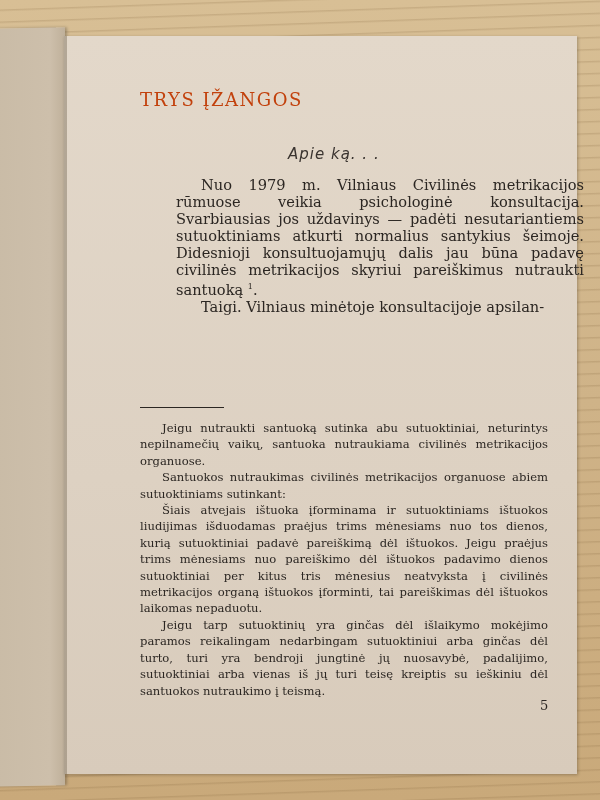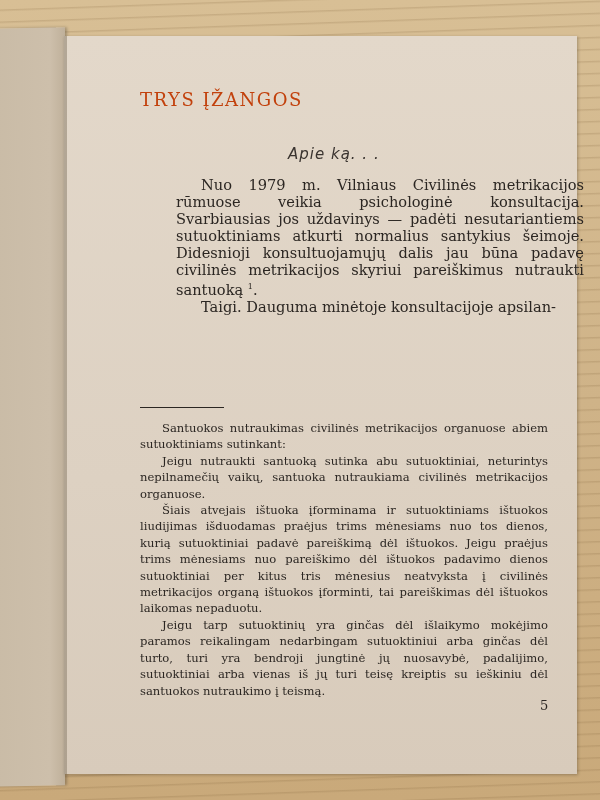--- a/index.html
+++ b/index.html
@@ -37,26 +37,26 @@
 <div class="left-page"></div>
 <div class="right-page"></div>
 <div class="gutter"></div>
 
 <div class="content">
   <div class="title">TRYS ĮŽANGOS</div>
   <div class="subtitle">Apie ką. . .</div>
 
   <div class="body-text">
     <p><span>Nuo 1979 m. Vilniaus Civilinės metrikacijos rūmuose veikia psichologinė konsultacija. Svarbiausias jos uždavinys — padėti nesutariantiems sutuoktiniams atkurti normalius santykius šeimoje. Didesnioji konsultuojamųjų dalis jau būna padavę civilinės metrikacijos skyriui pareiškimus nutraukti santuoką</span> <sup>1</sup>.</p>
-    <p>Taigi. Dauguma minėtoje konsultacijoje apsilan-</p>
+    <p>Taigi. Vilniaus minėtoje konsultacijoje apsilan-</p>
   </div>
 
   <div class="rule"></div>
 
   <div class="notes">
+    <p>Jeigu nutraukti santuoką sutinka abu sutuoktiniai, neturintys nepilnamečių vaikų, santuoka nutraukiama civilinės metrikacijos organuose.</p>
     <p>Santuokos nutraukimas civilinės metrikacijos organuose abiem sutuoktiniams sutinkant:</p>
-    <p>Jeigu nutraukti santuoką sutinka abu sutuoktiniai, neturintys nepilnamečių vaikų, santuoka nutraukiama civilinės metrikacijos organuose.</p>
     <p>Šiais atvejais ištuoka įforminama ir sutuoktiniams ištuokos liudijimas išduodamas praėjus trims mėnesiams nuo tos dienos, kurią sutuoktiniai padavė pareiškimą dėl ištuokos. Jeigu praėjus trims mėnesiams nuo pareiškimo dėl ištuokos padavimo dienos sutuoktiniai per kitus tris mėnesius neatvyksta į civilinės metrikacijos organą ištuokos įforminti, tai pareiškimas dėl ištuokos laikomas nepaduotu.</p>
     <p>Jeigu tarp sutuoktinių yra ginčas dėl išlaikymo mokėjimo paramos reikalingam nedarbingam sutuoktiniui arba ginčas dėl turto, turi yra bendroji jungtinė jų nuosavybė, padalijimo, sutuoktiniai arba vienas iš jų turi teisę kreiptis su ieškiniu dėl santuokos nutraukimo į teismą.</p>
   </div>
 </div>
 
 <div class="page-num">5</div>
 
 </body></html>

